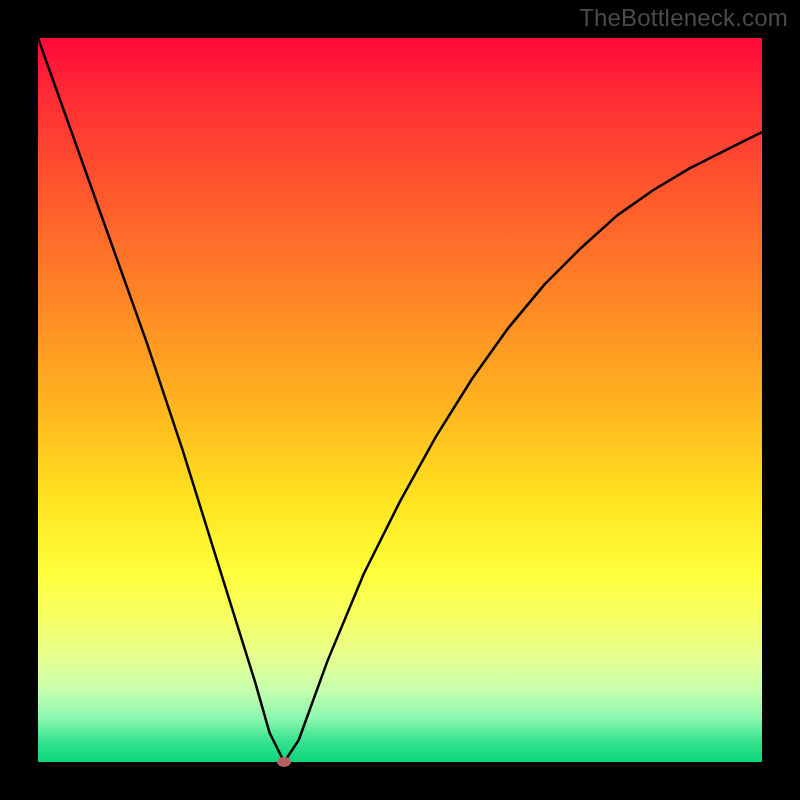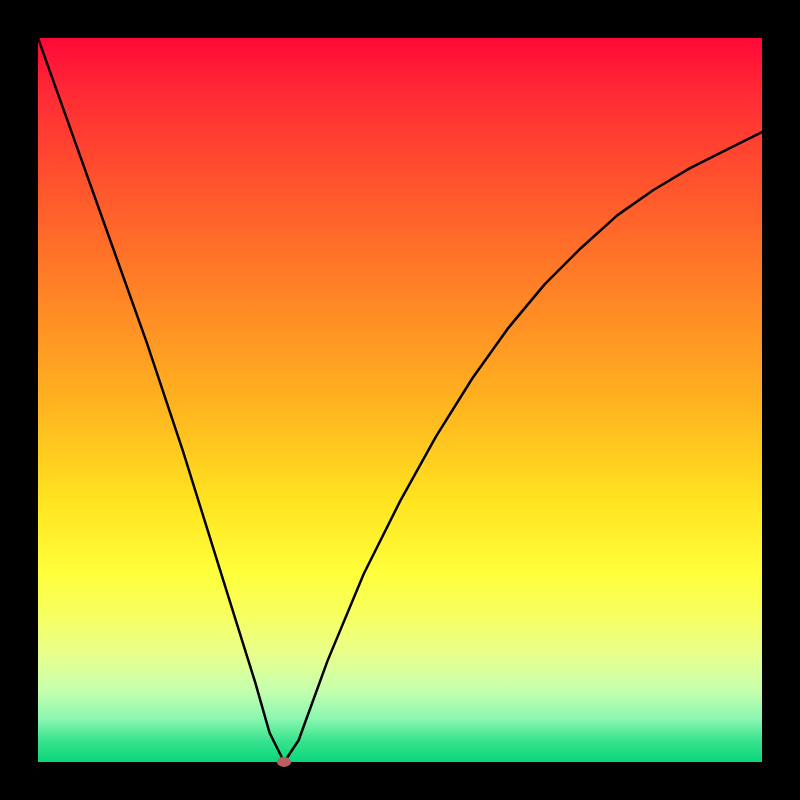--- a/index.html
+++ b/index.html
@@ -77,14 +77,15 @@
 
 <div class="stage">
 
   <div class="plot-area">
     <svg class="curve" viewBox="0 0 724 724" preserveAspectRatio="none">
       <path id="curve-path" d="M0.00 0.00 L36.20 101.36 L72.40 202.72 L108.60 304.08 L144.80 412.68 L181.00 528.52 L217.20 644.36 L231.68 695.04 L246.16 724.00 L260.64 702.28 L289.60 622.64 L325.80 535.76 L362.00 463.36 L398.20 398.20 L434.40 340.28 L470.60 289.60 L506.80 246.16 L543.00 209.96 L579.20 177.38 L615.40 152.04 L651.60 130.32 L687.80 112.22 L724.00 94.12" fill="none" stroke="#000" stroke-width="2.5" stroke-linejoin="round" stroke-linecap="round"></path>
     </svg>
     <div class="vertex-dot" id="vertex-dot" style="left: 246.16px; top: 724px;"></div>
   </div>
 
+  <div class="watermark">TheBottleneck.com</div>
 
 </div>
 
 </body></html>

